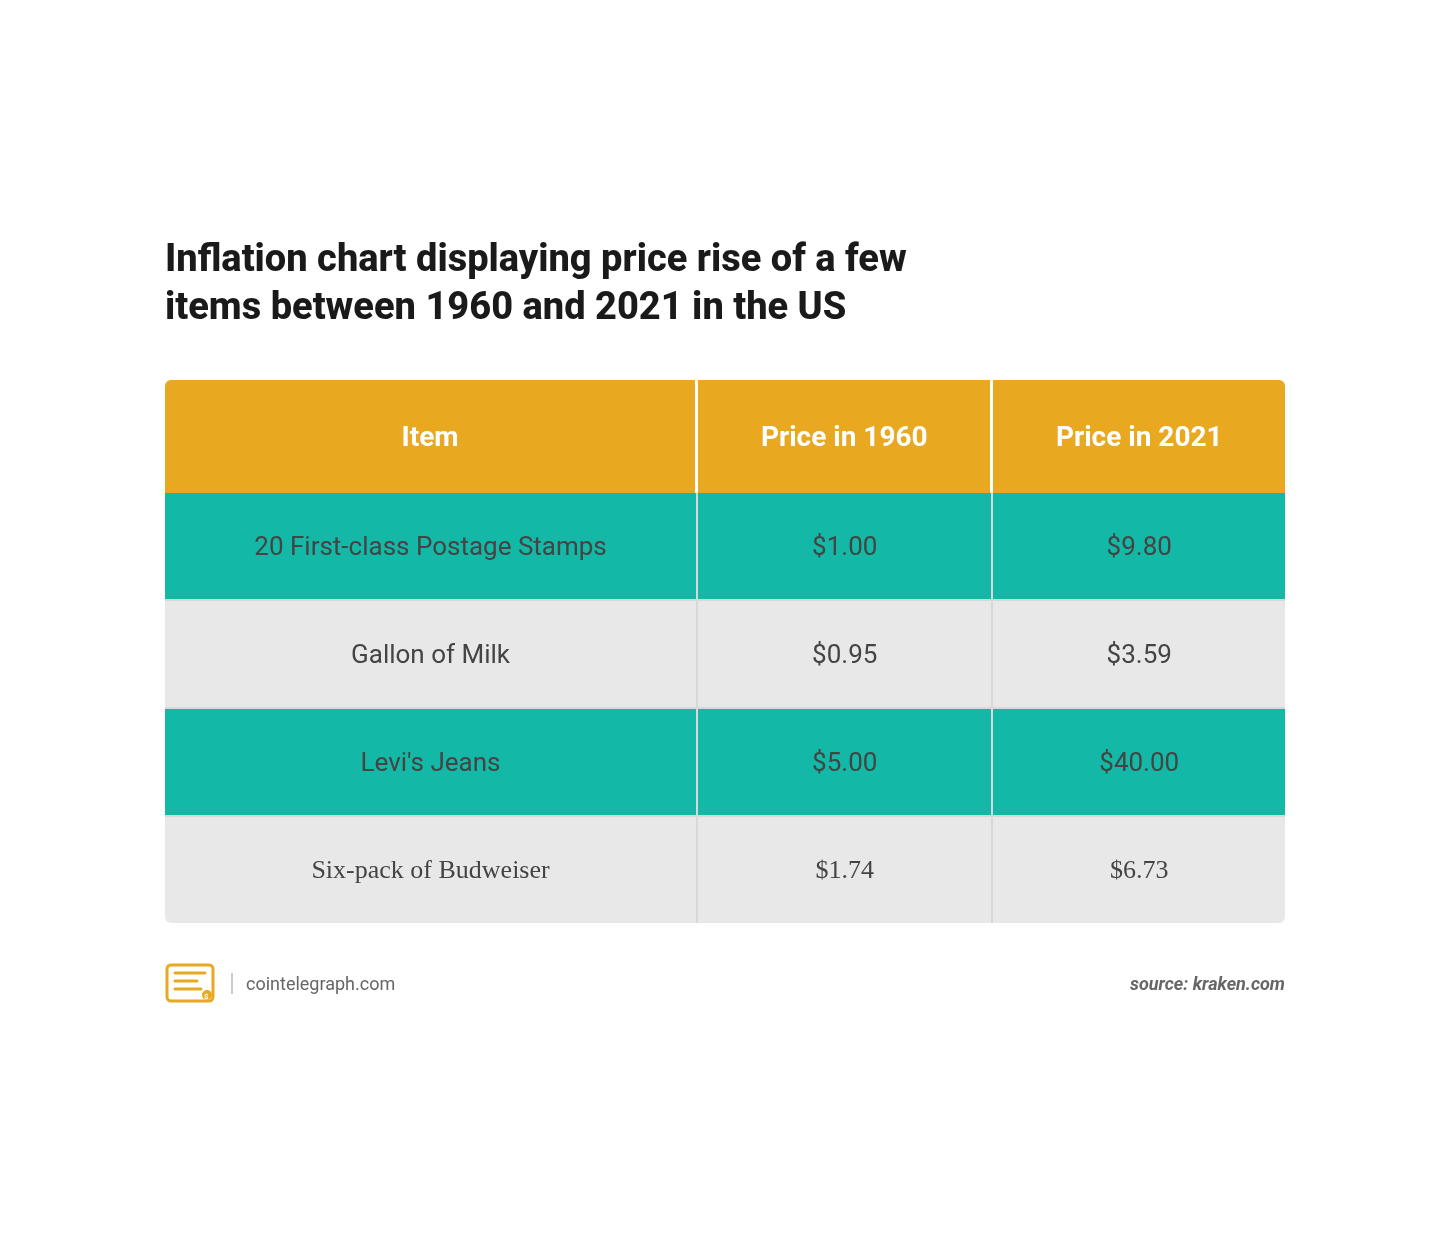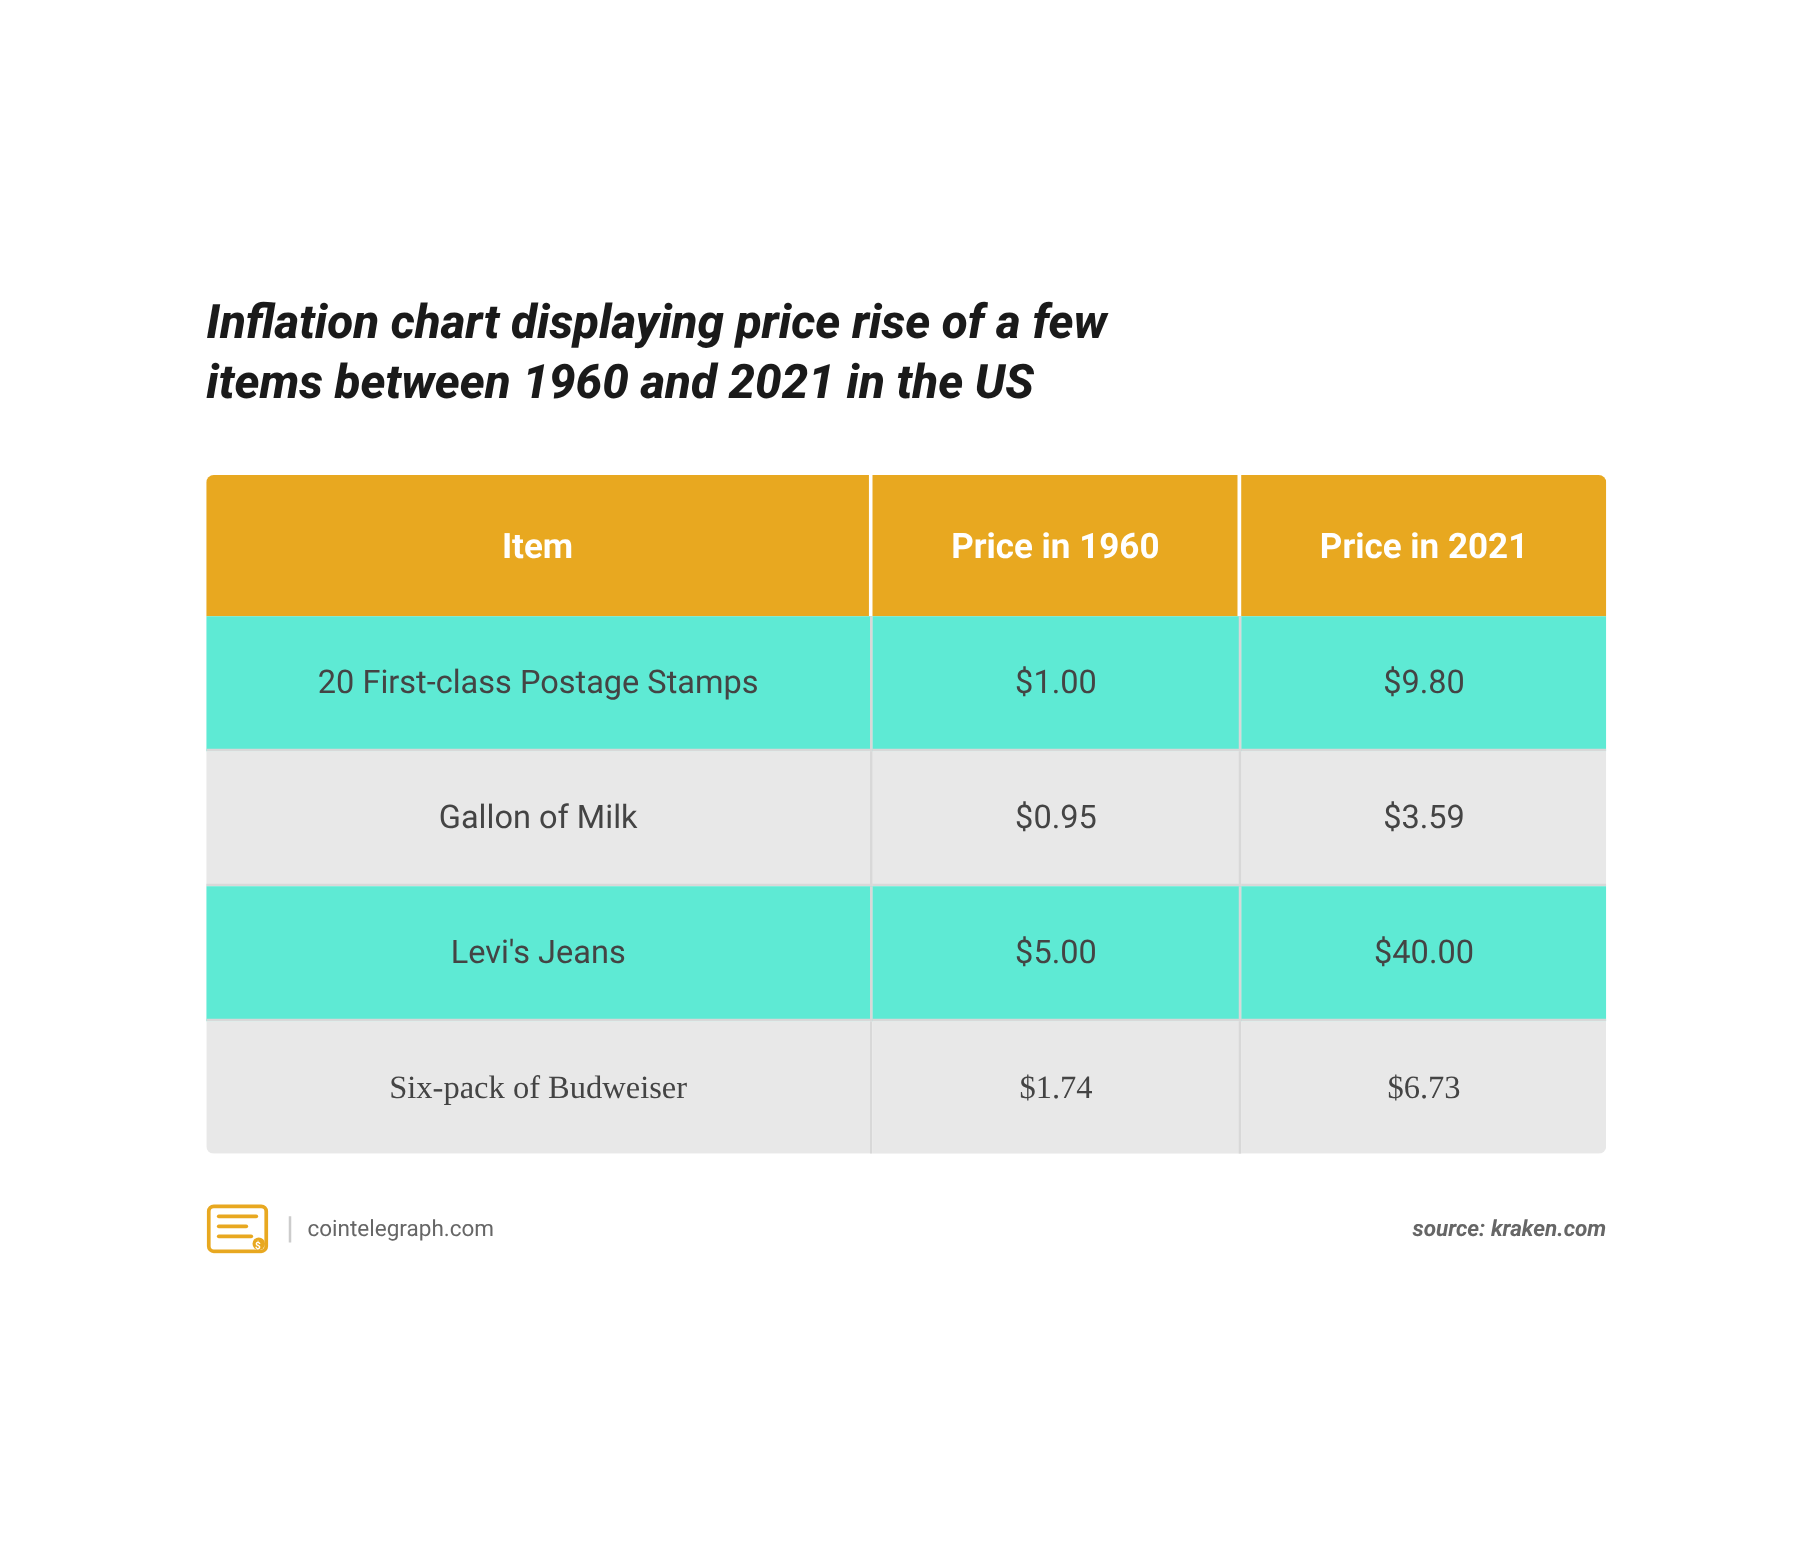--- a/index.html
+++ b/index.html
@@ -23,21 +23,20 @@
       padding: 60px 40px;
     }
 
     .title {
       font-size: 38px;
       font-weight: 800;
       color: #1a1a1a;
       line-height: 1.25;
       margin-bottom: 50px;
       max-width: 820px;
-      font-style: italic;
     }
 
     .table-wrapper {
       width: 100%;
       border-collapse: collapse;
       overflow: hidden;
     }
 
     table {
       width: 100%;
@@ -61,21 +60,21 @@
     thead tr th:last-child {
       border-radius: 0 6px 0 0;
       margin-left: 48px;
     }
 
     thead tr th:not(:last-child) {
       border-right: 3px solid #ffffff;
     }
 
     tbody tr {
-      background-color: #5eead4;
+      background-color: #14b8a6;
     }
 
     tbody tr:nth-child(even) {
       background-color: #e8e8e8;
     }
 
     tbody tr td {
       text-align: center;
       padding: 38px 30px;
       font-size: 26px;

